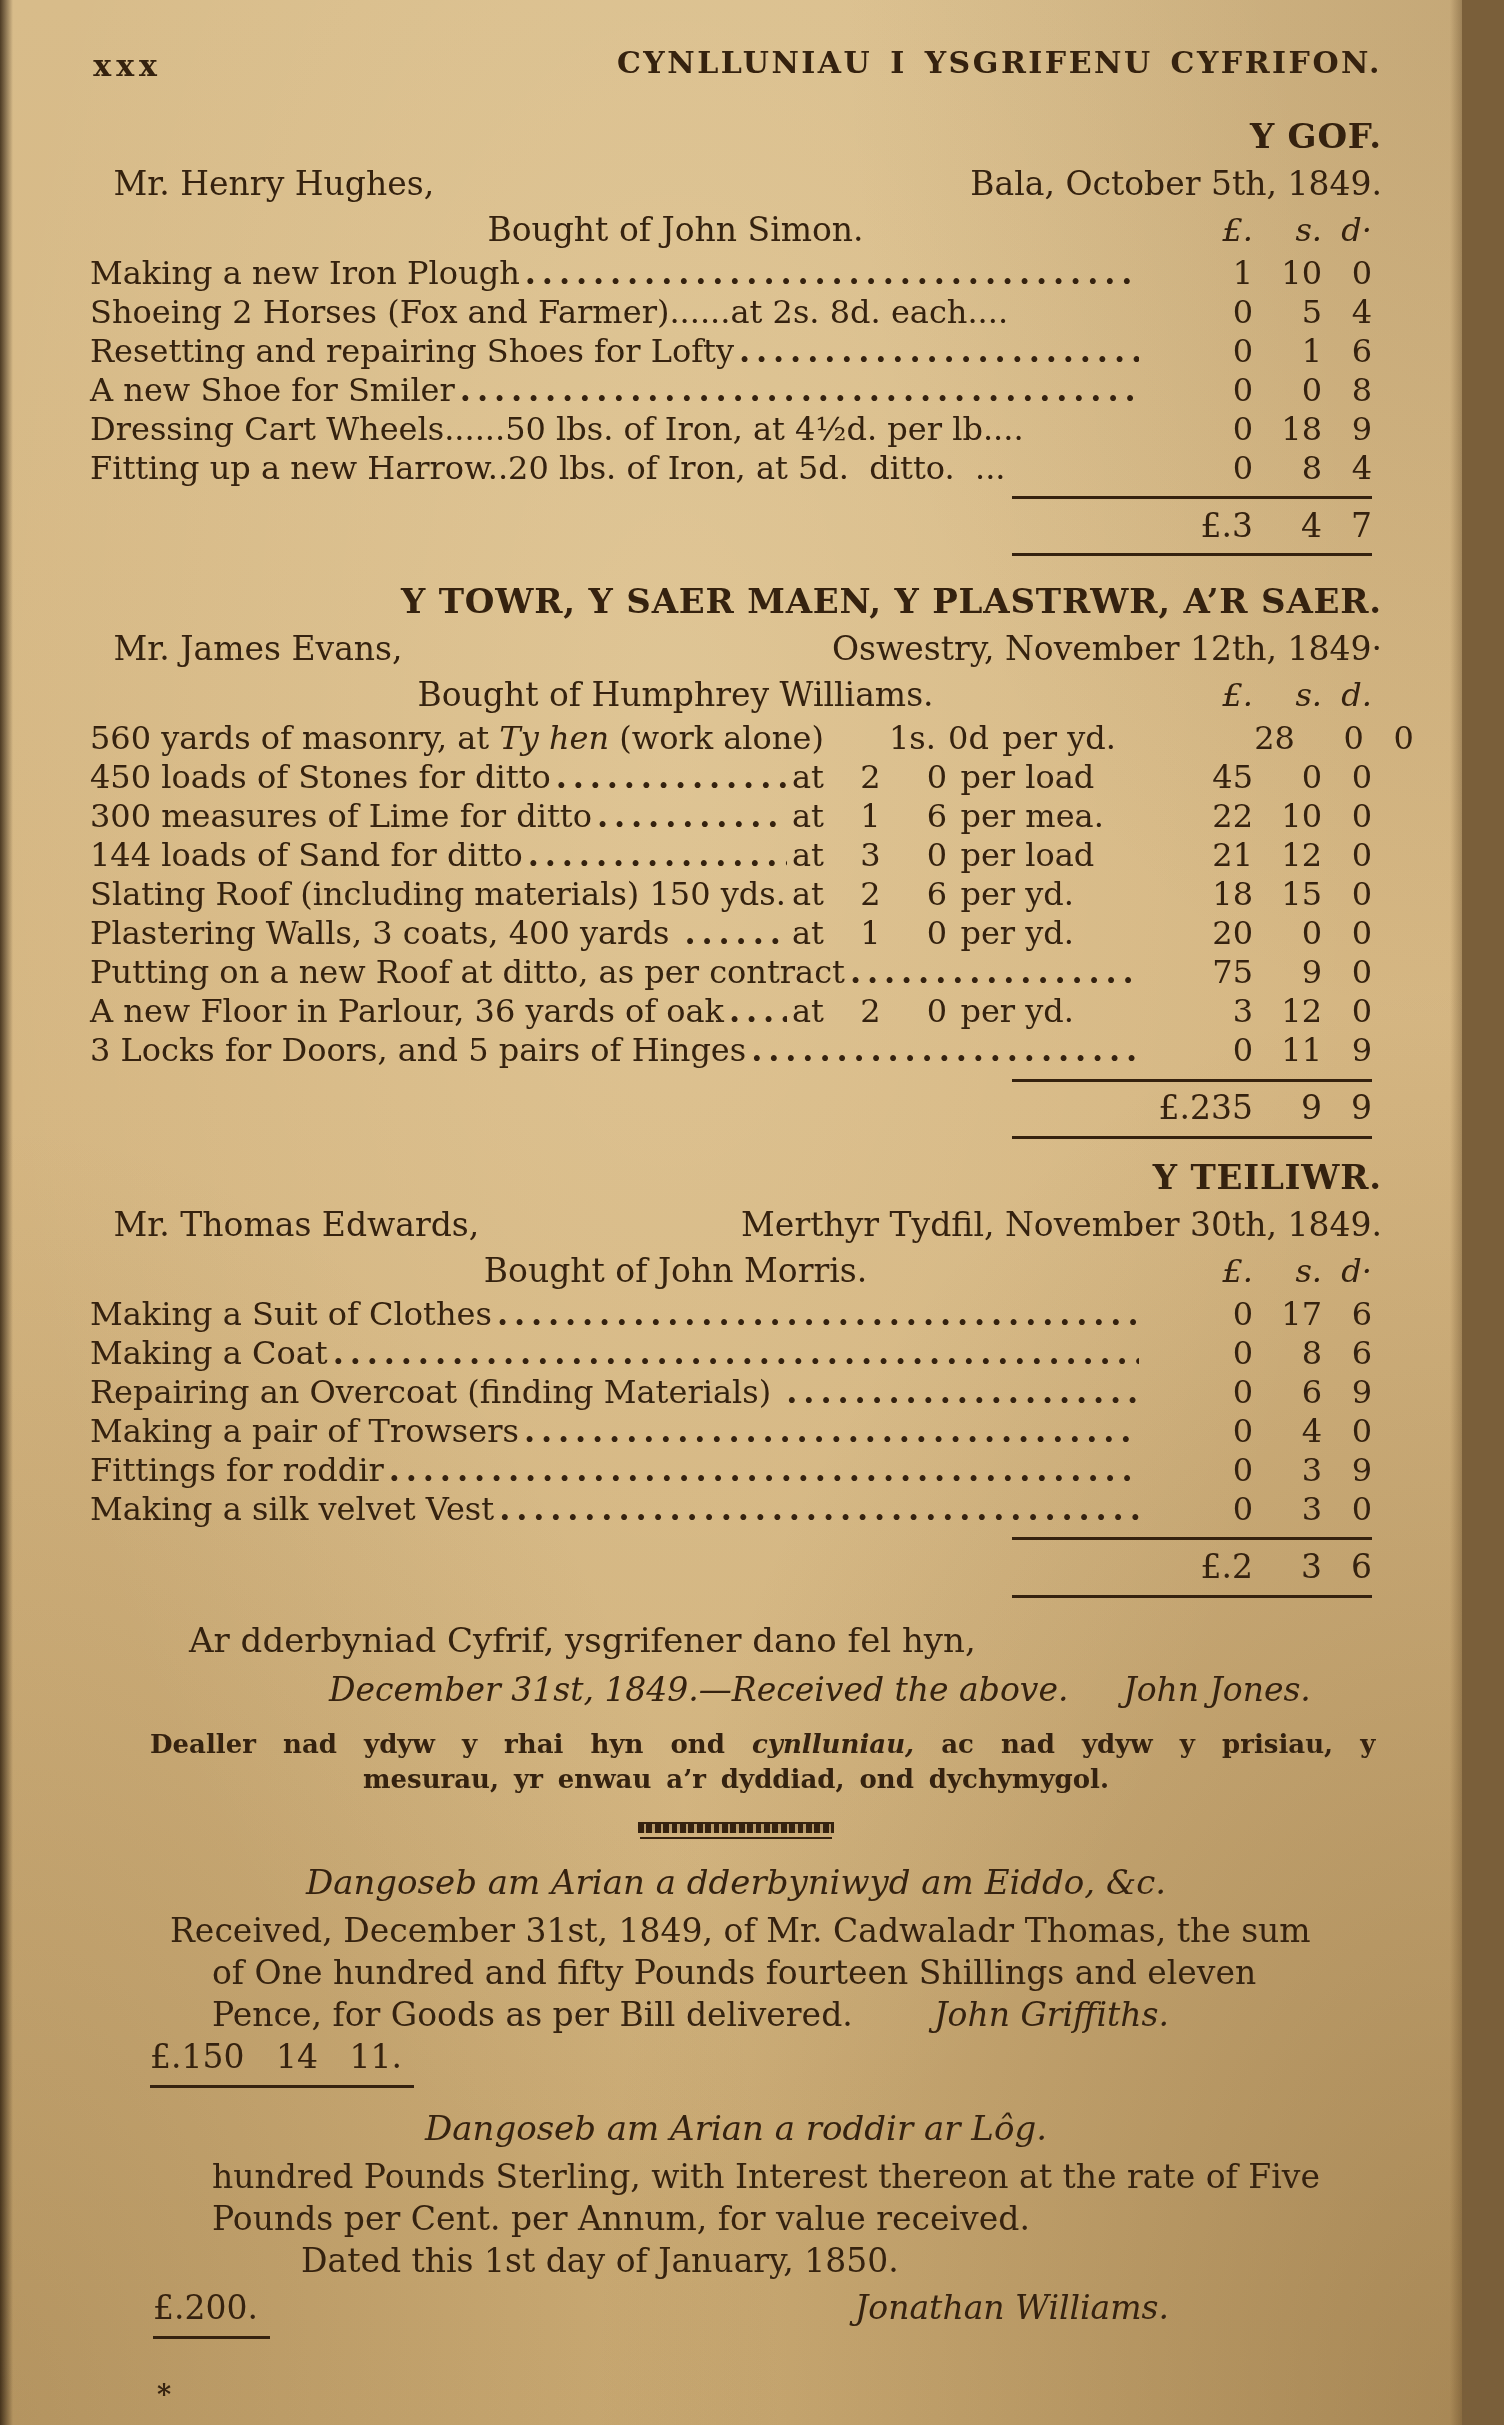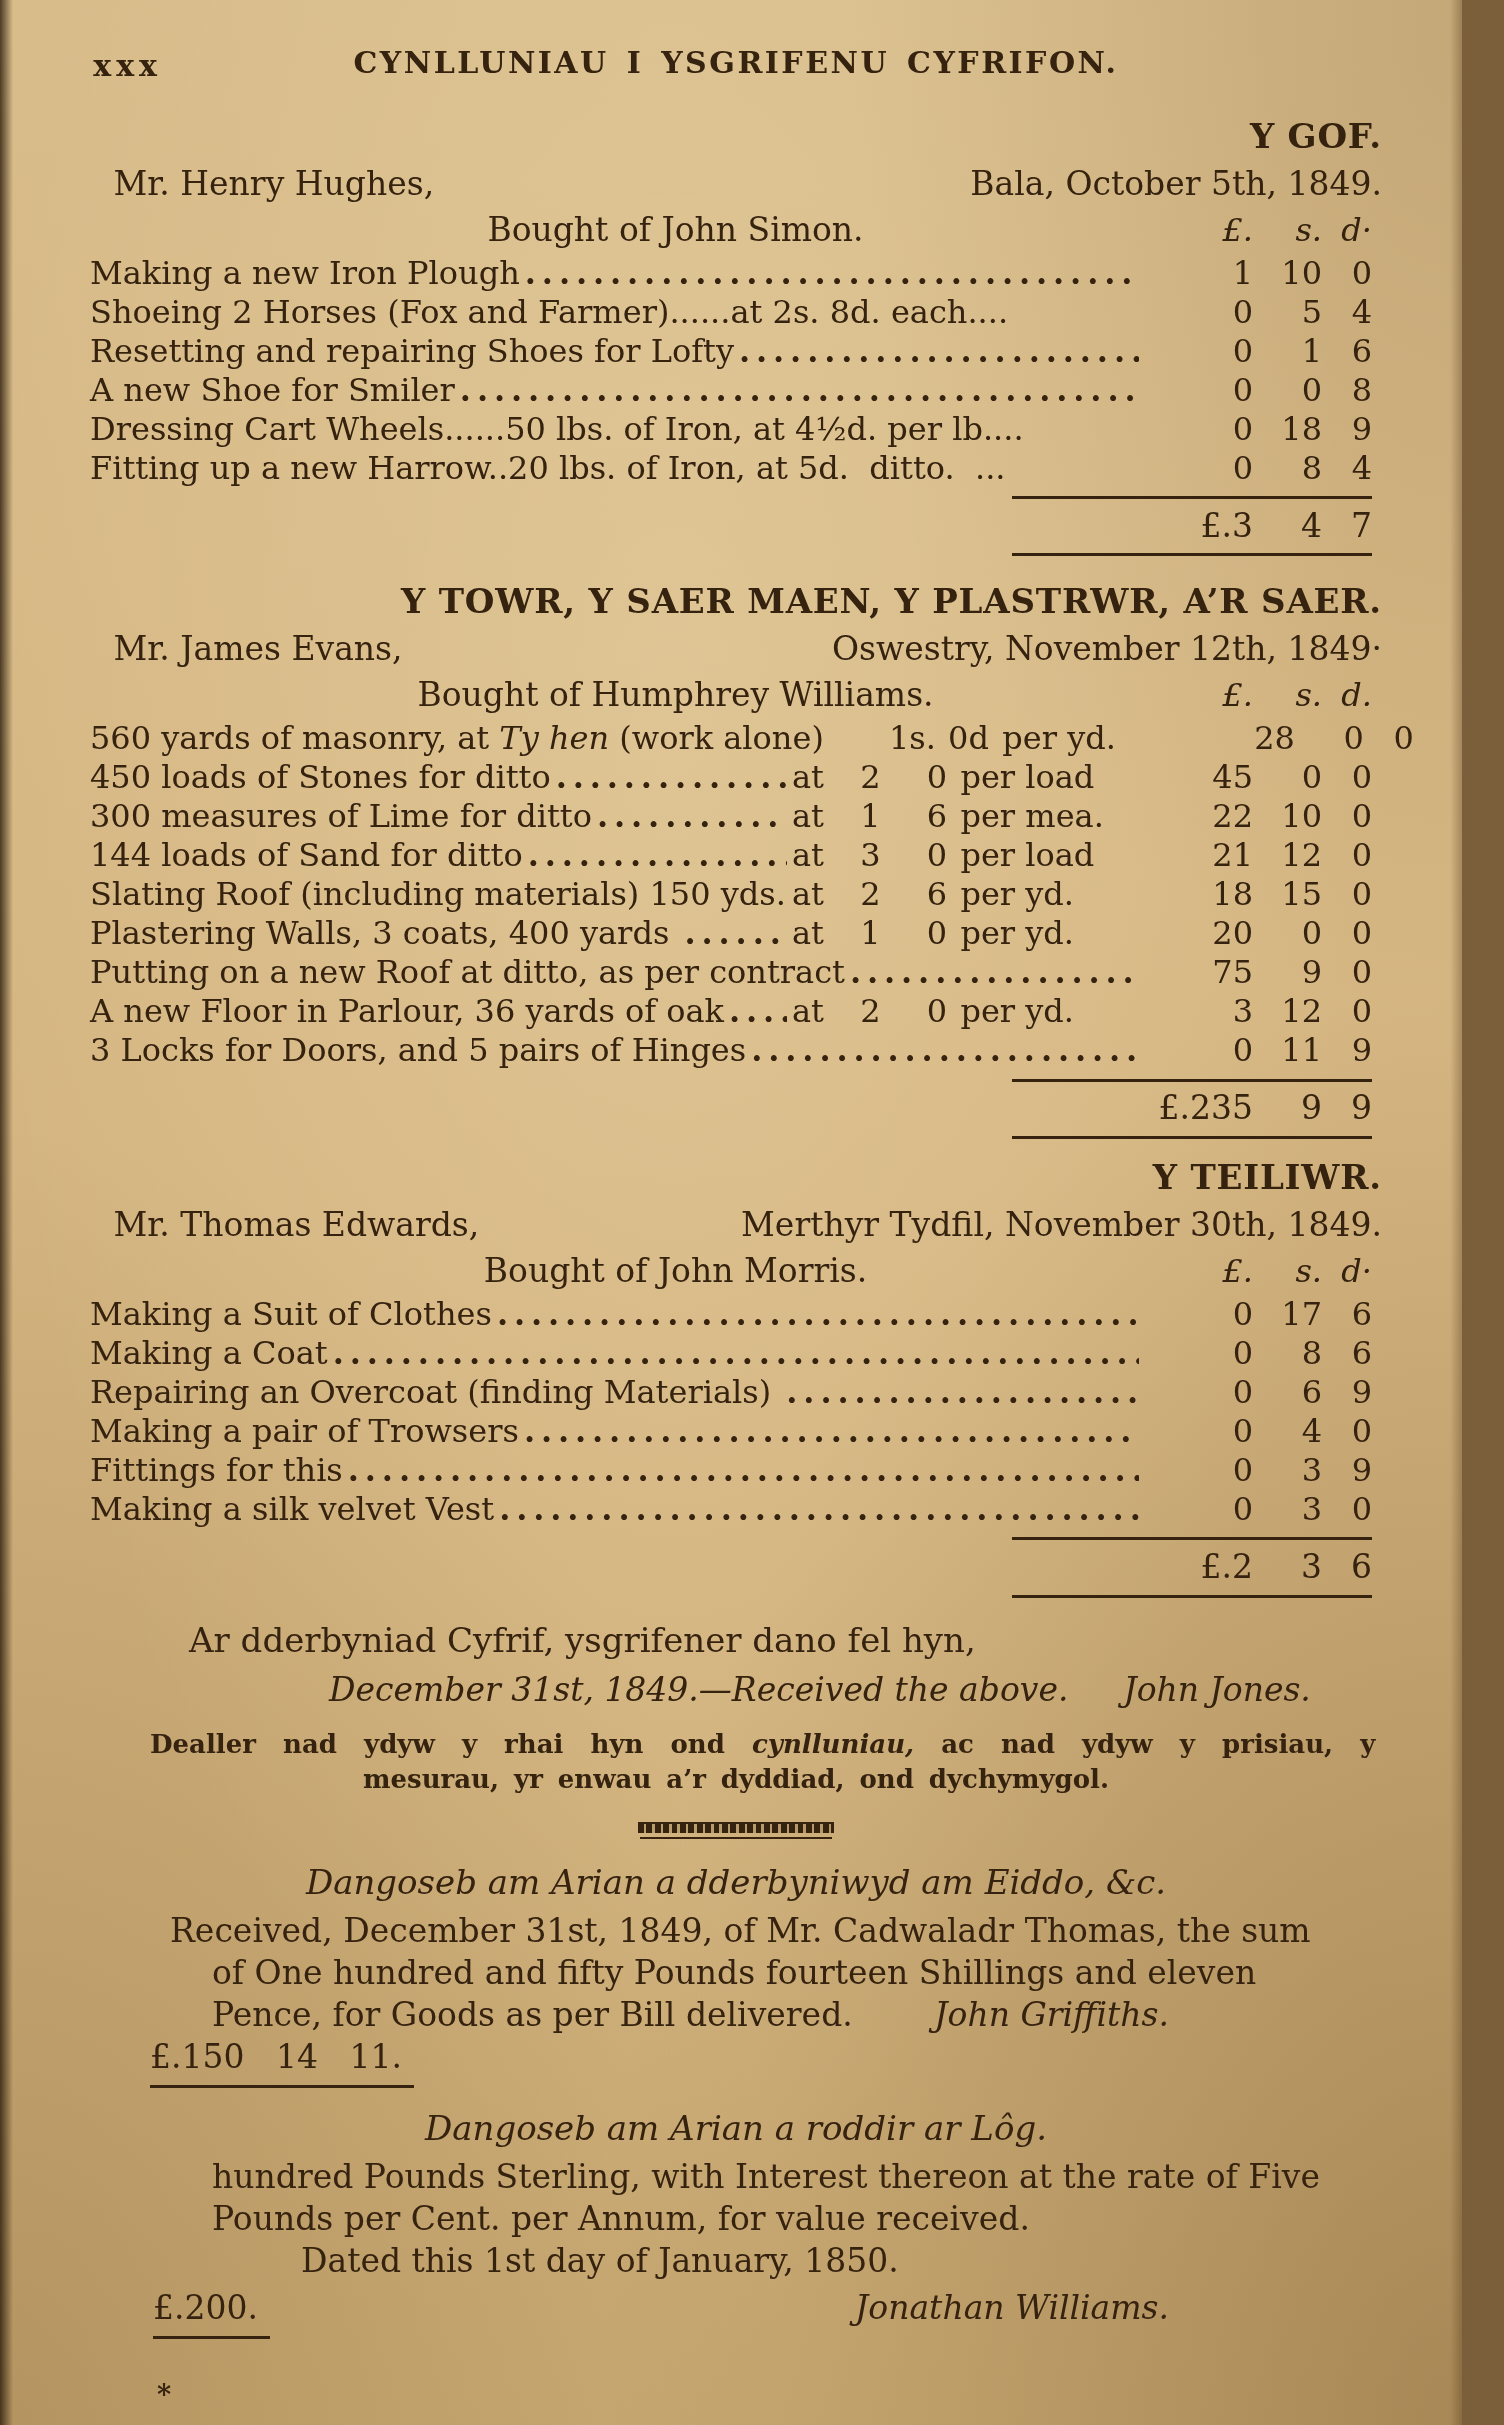--- a/index.html
+++ b/index.html
@@ -18,21 +18,21 @@
       linear-gradient(180deg,#d8bc8a 0%,#d5b682 45%,#cbab74 100%);
     overflow:hidden;
   }
   .page::before{content:"";position:absolute;left:0;top:0;bottom:0;width:13.4px;
     background:linear-gradient(90deg,rgba(42,27,11,.8),rgba(42,27,11,0));}
   .page::after{content:"";position:absolute;right:0;top:0;bottom:0;width:11.7px;
     background:linear-gradient(270deg,rgba(80,55,25,.35),rgba(80,55,25,0));}
 
   .running-head{position:relative;height:42px;margin-bottom:5px;}
   .folio{position:absolute;left:3.3px;top:3.3px;font-weight:bold;letter-spacing:5px;font-size:30px;}
-  .running-title{display:block;text-align:center;font-weight:bold;letter-spacing:2.5px;font-size:30px;word-spacing:5px;}
+  .running-title{display:block;text-align:right;font-weight:bold;letter-spacing:2.5px;font-size:30px;word-spacing:5px;}
 
   .bill-title{margin:0;text-align:right;font-size:34px;font-weight:bold;letter-spacing:0.8px;}
   .bill-title.sp1{margin-top:28.5px;}
   .bill-title.sp2{margin-top:25px;}
   .bill-title.sp3{margin-top:18.4px;}
 
   .parties{display:flex;justify-content:space-between;align-items:baseline;
     margin-top:8.4px;font-size:33px;}
   .parties .customer{margin-left:23.4px;}
   .bought-line{display:flex;align-items:baseline;margin-top:6.7px;font-size:33px;}
@@ -314,21 +314,21 @@
         <span class="amt d">9</span>
       </div>
       <div class="row">
         <span class="desc">Making a pair of Trowsers</span>
         <span class="leader"></span>
         <span class="amt l">0</span>
         <span class="amt s">4</span>
         <span class="amt d">0</span>
       </div>
       <div class="row">
-        <span class="desc">Fittings for this</span>
+        <span class="desc">Fittings for roddir</span>
         <span class="leader"></span>
         <span class="amt l">0</span>
         <span class="amt s">3</span>
         <span class="amt d">9</span>
       </div>
       <div class="row">
         <span class="desc">Making a silk velvet Vest</span>
         <span class="leader"></span>
         <span class="amt l">0</span>
         <span class="amt s">3</span>

